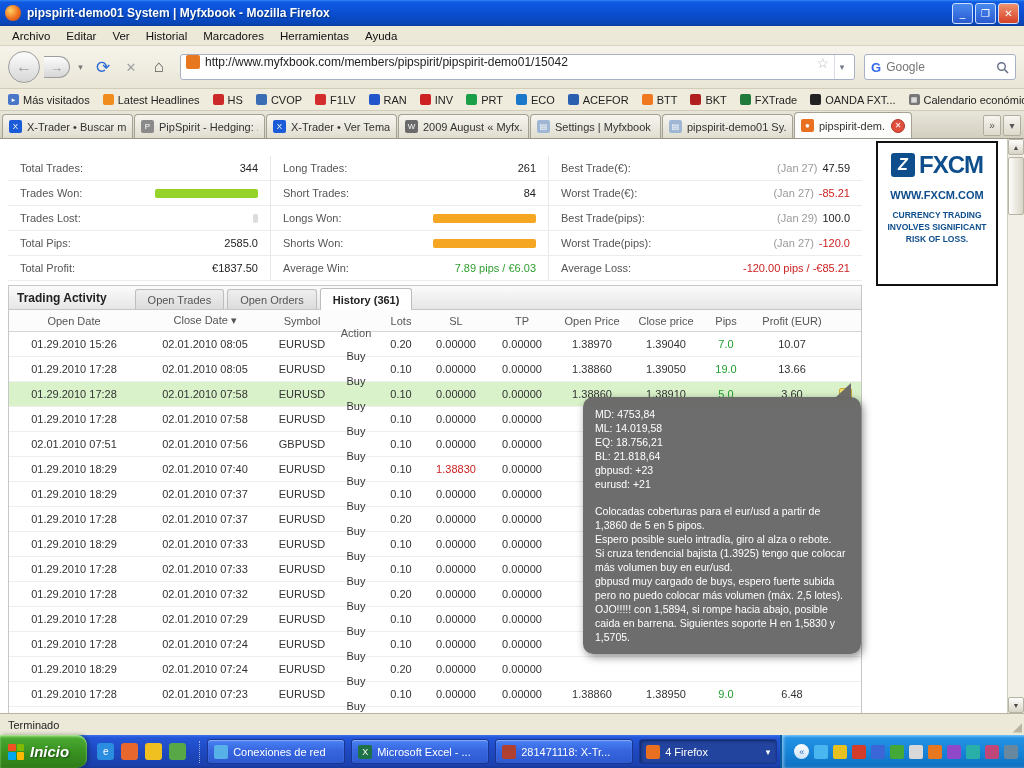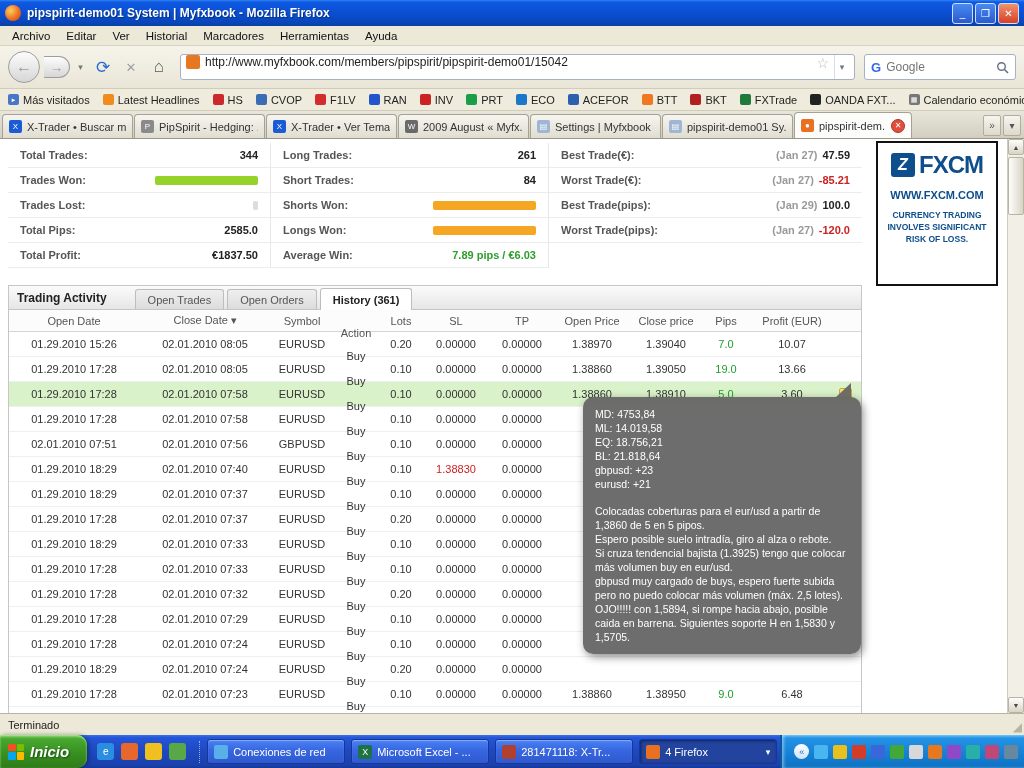--- a/index.html
+++ b/index.html
@@ -51,21 +51,21 @@
   .btab.active{width:118px;height:26px;background:#fcfcfa;}
   .ticon{width:13px;height:13px;border-radius:2px;color:#fff;font-size:8px;display:flex;align-items:center;justify-content:center;flex:none;}
   .tlabel{white-space:nowrap;overflow:hidden;flex:1;}
   .tclose{display:none;width:14px;height:14px;border-radius:50%;background:#e04f3e;border:1px solid #b03524;color:#fff;font-size:8px;align-items:center;justify-content:center;flex:none;}
   .tclose.shown{display:flex;}
   .tsbtn{width:18px;height:21px;margin:0 1px 2px 1px;display:flex;align-items:center;justify-content:center;color:#555;border:1px solid #b0ad9f;border-radius:2px;background:linear-gradient(#f6f5ef,#dddacb);font-size:10px;flex:none;}
 
   
   .content{top:139px;height:574px;background:#fff;overflow:hidden;}
 
-  .stats{position:absolute;left:8px;top:4px;width:854px;display:flex;background:#fff;font-weight:bold;}
+  .stats{position:absolute;left:8px;top:17px;width:854px;display:flex;background:#fff;}
   .scol{border-left:1px solid #e8e8e8;}
   .scol:first-child{border-left:none;}
   .scol.w1{width:262px;} .scol.w2{width:278px;} .scol.w3{width:314px;}
   .srow{height:25px;display:flex;align-items:center;justify-content:space-between;padding:0 12px;border-bottom:1px solid #ececec;color:#555;}
   .sright{display:flex;align-items:center;gap:5px;}
   .sprefix{color:#9a9a9a;} .sprefix:empty{display:none;}
   .sval{color:#222;} .sval:empty{display:none;}
   .sval.green{color:#2e9e2e;} .sval.red{color:#cc2222;}
   .statbar{height:9px;border-radius:2px;display:inline-block;}
   .statbar:not([style]){display:none;}
@@ -341,28 +341,28 @@
           </div>
           <div class="srow">
             <span class="slabel">Short Trades:</span>
             <span class="sright">
 
               <span class="sval">84</span>
 
             </span>
           </div>
           <div class="srow">
+            <span class="slabel">Longs Won:</span>
+            <span class="sright">
+
+              <span class="statbar" style="width: 103px; background: rgb(245, 166, 35);"></span>
+            </span>
+          </div>
+          <div class="srow">
             <span class="slabel">Shorts Won:</span>
-            <span class="sright">
-
-              <span class="statbar" style="width: 103px; background: rgb(245, 166, 35);"></span>
-            </span>
-          </div>
-          <div class="srow">
-            <span class="slabel">Longs Won:</span>
             <span class="sright">
 
               <span class="statbar" style="width: 103px; background: rgb(245, 166, 35);"></span>
             </span>
           </div>
           <div class="srow">
             <span class="slabel">Average Win:</span>
             <span class="sright">
 
               <span class="sval green">7.89 pips / €6.03</span>
@@ -394,20 +394,28 @@
               <span class="sprefix">(Jan 29)</span>
               <span class="sval">100.0</span>
 
             </span>
           </div>
           <div class="srow">
             <span class="slabel">Worst Trade(pips):</span>
             <span class="sright">
               <span class="sprefix">(Jan 27)</span>
               <span class="sval red">-120.0</span>
+
+            </span>
+          </div>
+          <div class="srow">
+            <span class="slabel">Average Loss:</span>
+            <span class="sright">
+
+              <span class="sval red">-120.00 pips / -€85.21</span>
 
             </span>
           </div>
         </div>
     </div>
 
     <div class="activity">
       <div class="actbar">
         <span class="acttitle">Trading Activity</span>
         <span style="display:flex;align-items:flex-end;gap:3px;">

